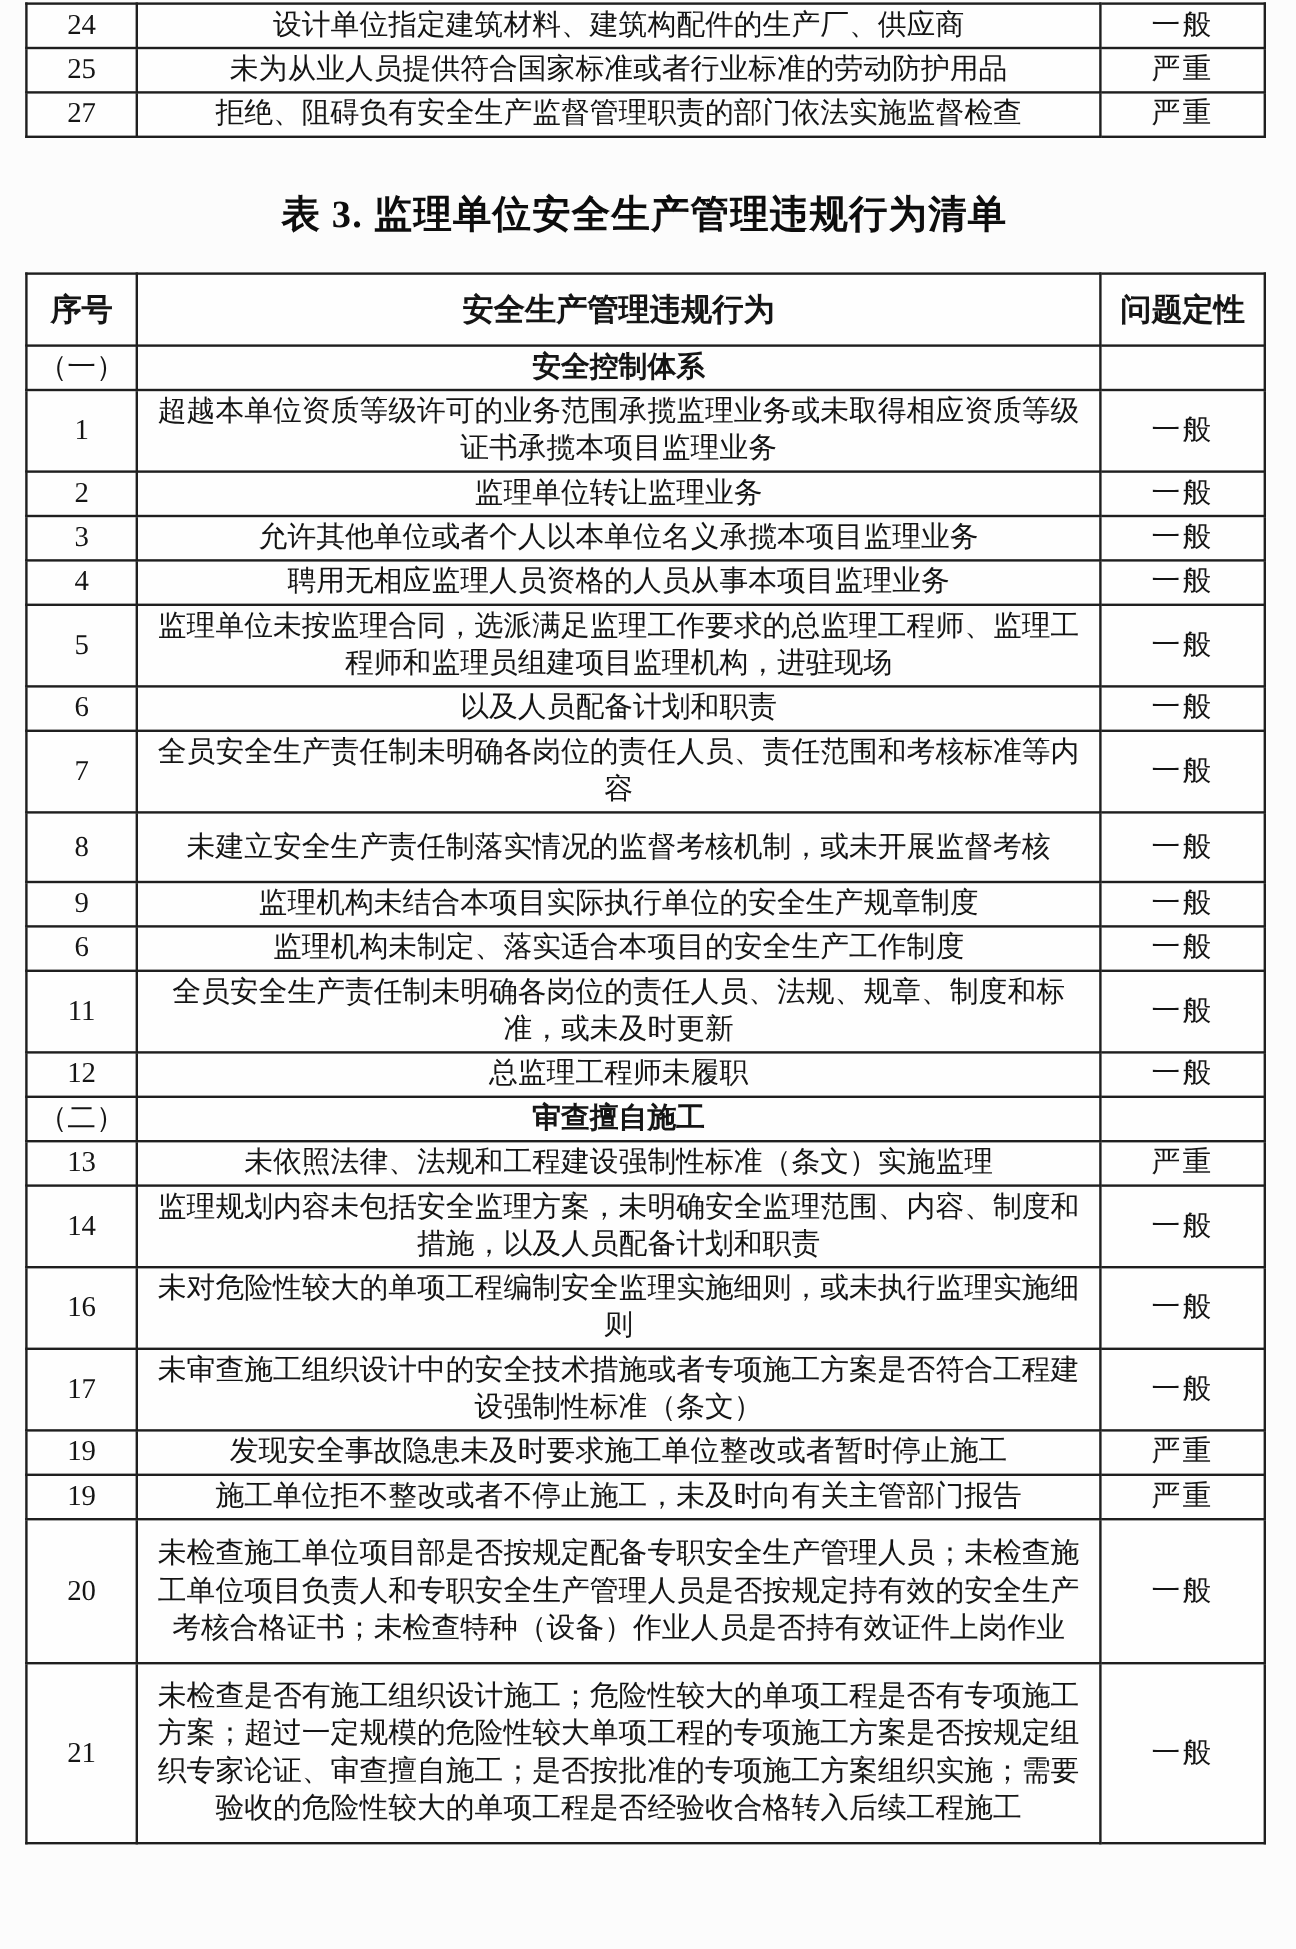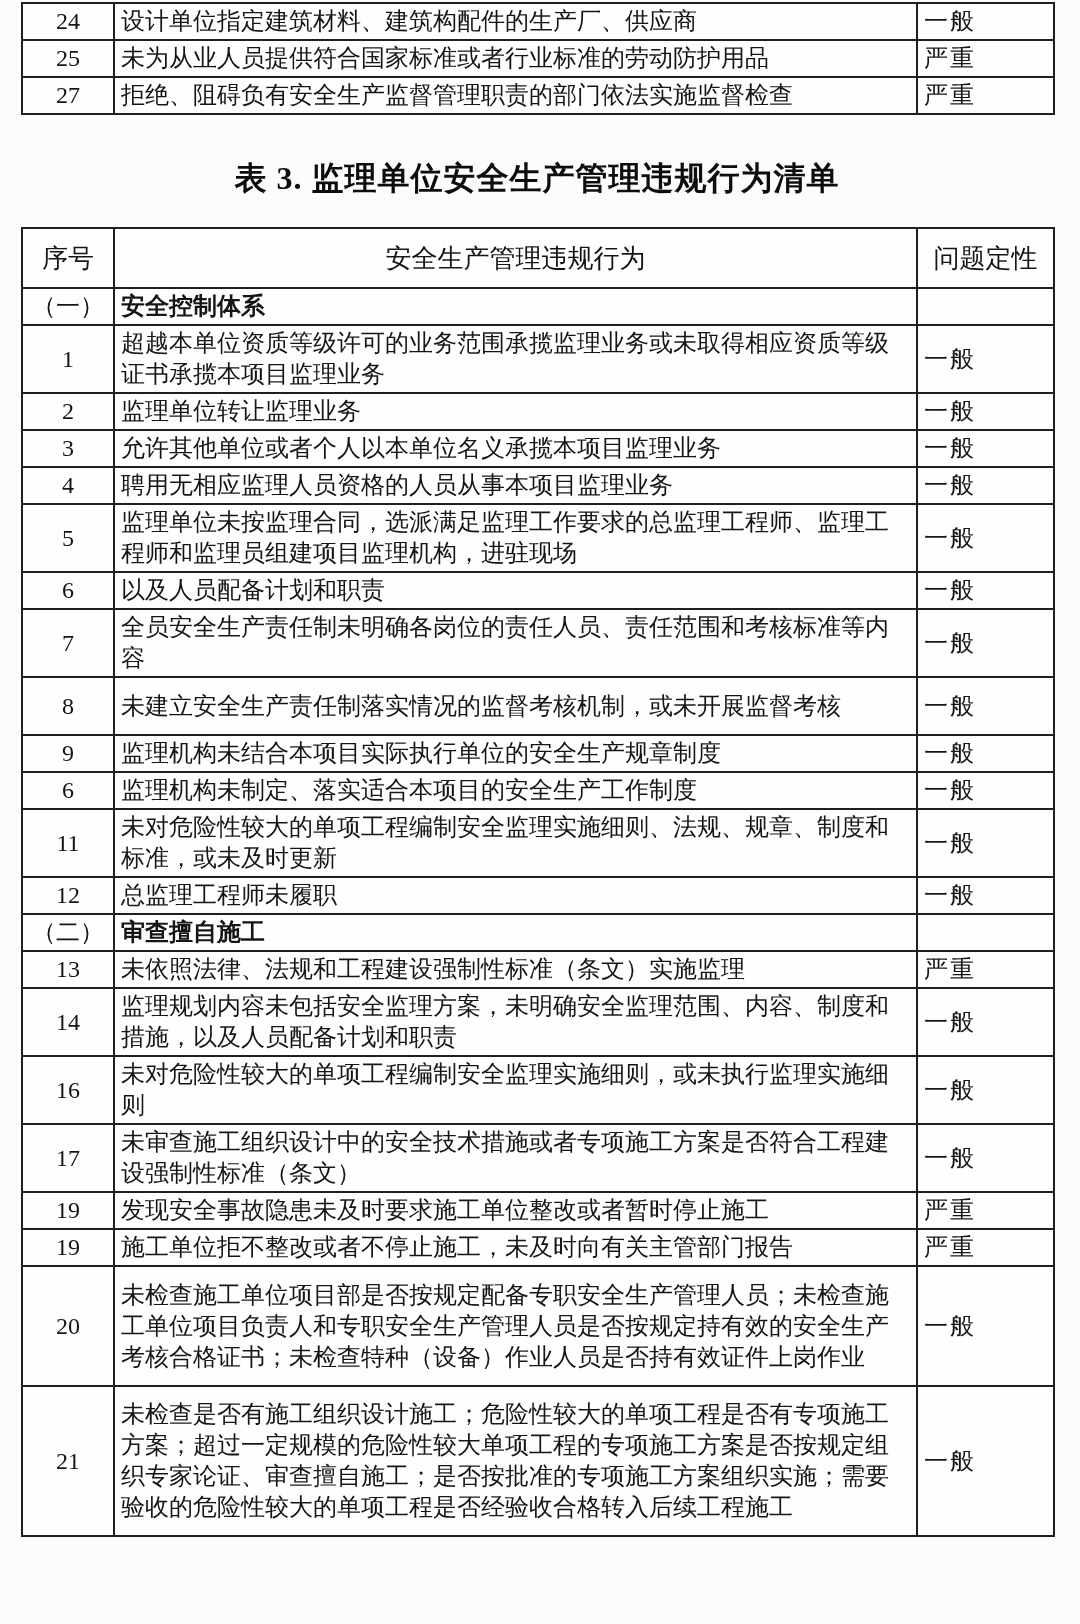--- a/index.html
+++ b/index.html
@@ -34,37 +34,37 @@
     border: 2px solid #1f1f1f;
     vertical-align: middle;
     font-size: 24px;
     line-height: 31px;
     padding: 2px 6px;
     box-sizing: border-box;
     overflow: hidden;
   }
   table.vtable th {
     font-size: 26px;
-    font-weight: 400;
+    font-weight: 700;
     text-align: center;
     height: 60px;
   }
   td.c-no {
     text-align: center;
     font-size: 25px;
     padding: 2px 2px;
   }
   td.c-text {
-    text-align: left;
+    text-align: center;
     padding-left: 9px;
     padding-right: 6px;
     font-family: Liberation Serif, serif;
   }
   td.c-sev {
-    text-align: left;
+    text-align: center;
     letter-spacing: 2px;
   }
   
   #top-table td { height: 31px; }
   
   tr.section td { font-weight: 700; height: 32px; }
   tr.section td.c-no { font-weight: 400; }
   
   #table3 td { height: 30px; }
   
@@ -178,21 +178,21 @@
           <td class="c-text">监理机构未结合本项目实际执行单位的安全生产规章制度</td>
           <td class="c-sev">一般</td>
         </tr>
         <tr data-no="10">
           <td class="c-no">6</td>
           <td class="c-text">监理机构未制定、落实适合本项目的安全生产工作制度</td>
           <td class="c-sev">一般</td>
         </tr>
         <tr data-no="11">
           <td class="c-no">11</td>
-          <td class="c-text">未对危险性较大的单项工程编制安全监理实施细则、法规、规章、制度和标准，或未及时更新</td>
+          <td class="c-text">全员安全生产责任制未明确各岗位的责任人员、法规、规章、制度和标准，或未及时更新</td>
           <td class="c-sev">一般</td>
         </tr>
         <tr data-no="12">
           <td class="c-no">12</td>
           <td class="c-text">总监理工程师未履职</td>
           <td class="c-sev">一般</td>
         </tr>
         <tr data-no="二" class="section">
           <td class="c-no">（二）</td>
           <td class="c-text">审查擅自施工</td>

